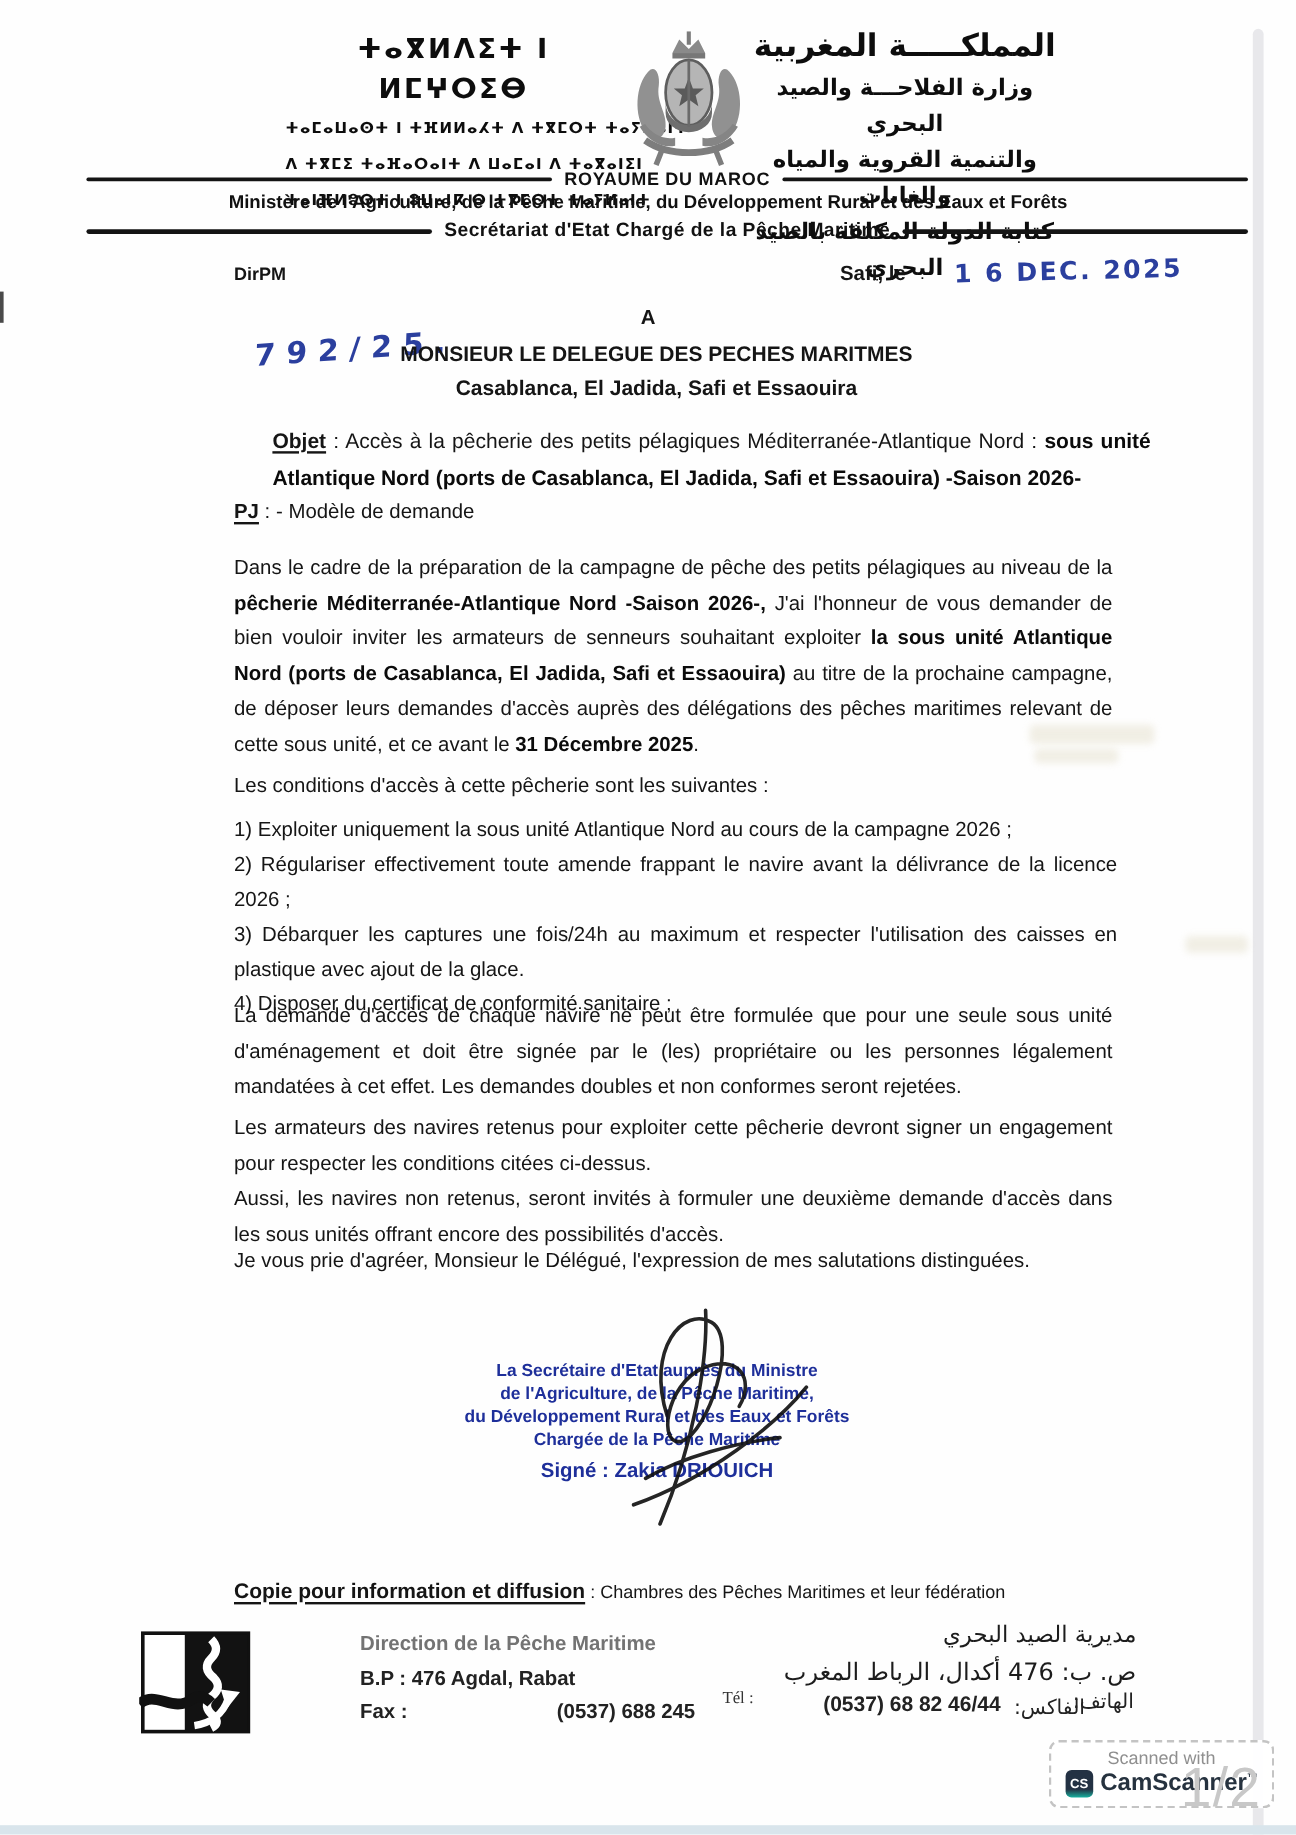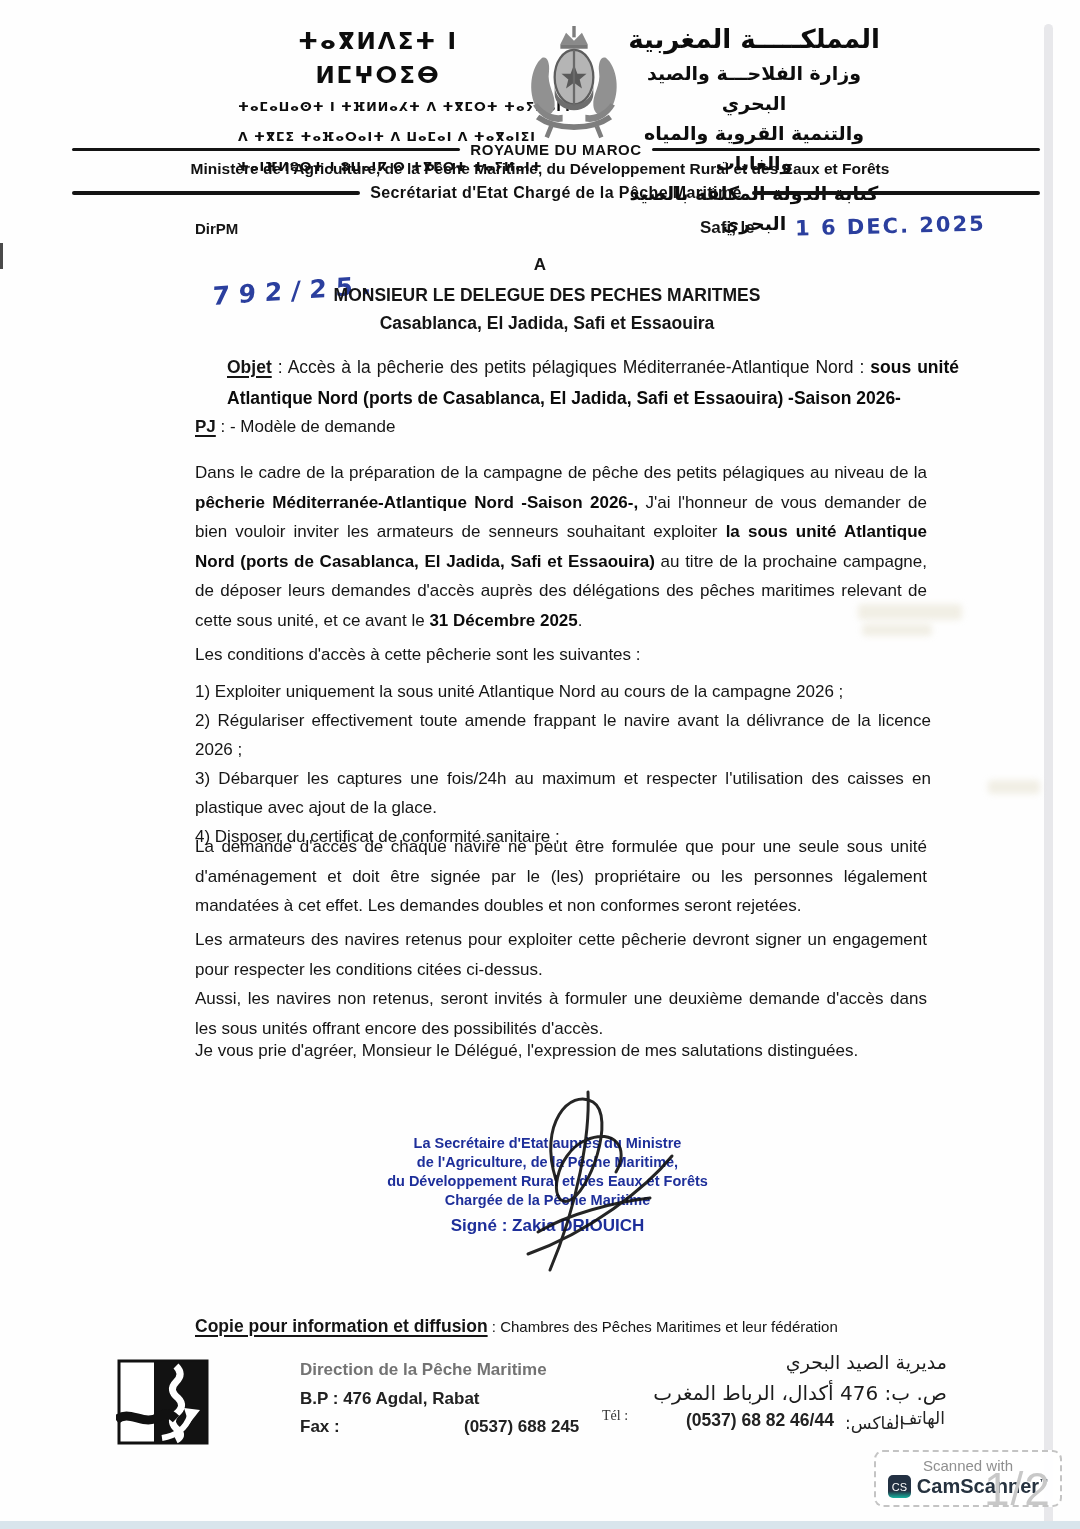--- a/index.html
+++ b/index.html
@@ -65,21 +65,21 @@
   .f-tel-num{left:686px;top:1410px;font-size:17.5px;font-weight:700;color:#222;}
   .f-tel-ar{right:135px;top:1408px;font-size:17px;direction:rtl;font-family:"DejaVu Sans",sans-serif;color:#222;}
   
   .page-indicator{left:984px;top:1462px;font-size:46px;color:#c8c8c8;z-index:6;font-weight:400;letter-spacing:1px;}
   .cs-box{left:874px;top:1450px;width:188px;z-index:5;background:rgba(255,255,255,.96);
     border:2px dashed #c4c4c4;border-radius:9px;padding:5px 6px 7px 6px;
     display:flex;flex-direction:column;align-items:center;gap:1px;box-sizing:border-box;}
   .cs-scanned{font-size:15px;color:#8f8f8f;}
   .cs-row{display:flex;align-items:center;gap:6px;}
   .cs-icon{width:23px;height:23px;border-radius:5px;background:linear-gradient(180deg,#233143 70%,#17b3a0);
-    color:#fff;font-size:11px;font-weight:400;display:flex;align-items:center;justify-content:center;}
+    color:#fff;font-size:11px;font-weight:700;display:flex;align-items:center;justify-content:center;}
   .cs-brand{font-size:20px;font-weight:700;color:#26323f;}
   .cs-tm{font-size:9px;color:#26323f;vertical-align:super;}
   
   .edge-band{left:1044px;top:24px;width:9px;height:1505px;background:#e8e8eb;border-radius:5px 5px 0 0;}
   .bottom-strip{left:0;top:1521px;width:1080px;height:8px;background:#d9e5ec;}
   .left-mark{left:0;top:243px;width:3px;height:26px;background:#4a4a4a;}
   .smudge{background:#d9d2b6;opacity:.35;filter:blur(3px);border-radius:4px;}
   .sm1{left:858px;top:604px;width:104px;height:16px;}
   .sm2{left:862px;top:624px;width:70px;height:12px;}
   .sm3{left:988px;top:780px;width:52px;height:14px;}

